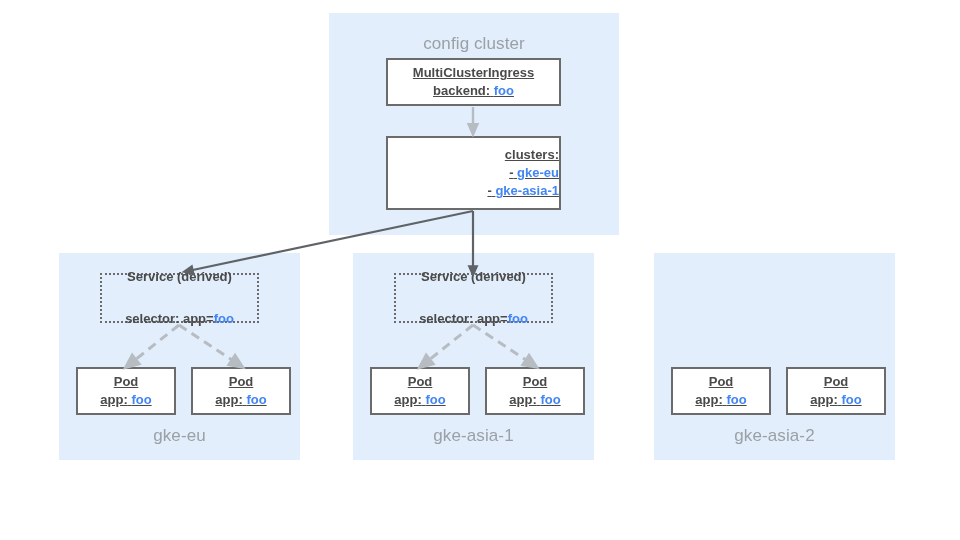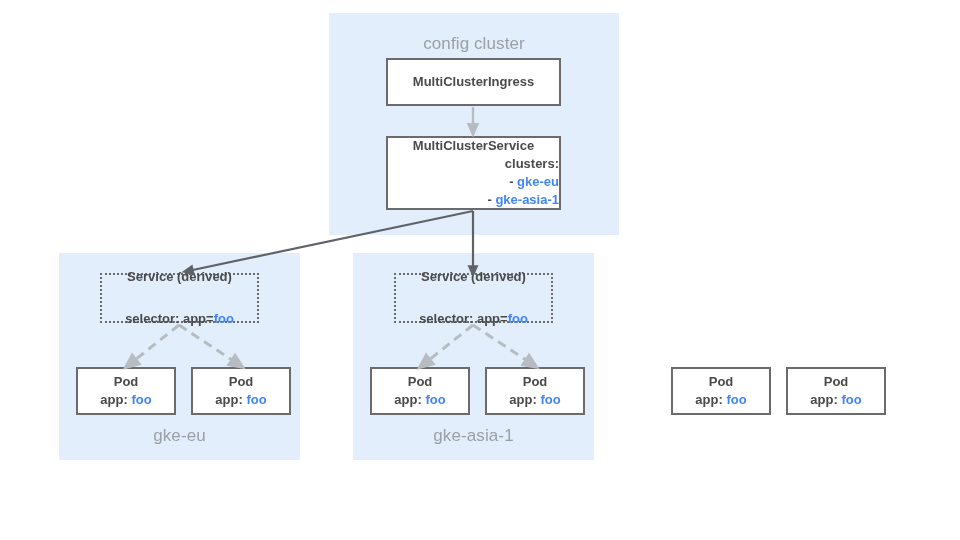--- a/index.html
+++ b/index.html
@@ -34,21 +34,21 @@
     box-sizing:border-box;
     background:#ffffff;
     display:flex;
     flex-direction:column;
     justify-content:center;
     color:#4a4a4a;
     font-size:13px;
     font-weight:bold;
     line-height:1.38;
   }
-  .node.solid{ border:2px solid #6b6b6b; }
+  .node.solid{ border:2px solid #6b6b6b;text-decoration:underline; }
   .node.dotted{
     border:2px dotted #6b6b6b;
     background:transparent;
     gap:24px;
   }
   .node .ln{ text-align:center; white-space:nowrap; }
   .node .ln.left{ text-align:right; padding-left:9px; }
   .blue{ color:#4285f4; }
 
   
@@ -58,24 +58,27 @@
 <body>
 
 <div id="stage">
 
   <div class="panel" style="left:329px;top:13px;width:290px;height:222px;">
     <div class="panel-title" style="top:21px;">config cluster</div>
   </div>
 
   <div class="node solid" style="left:386px;top:58px;width:175px;height:48px;">
     <div class="ln">MultiClusterIngress</div>
+    <div class="ln">
+      <span>backend:</span>
+      <span class="blue">foo</span>
+    </div>
   </div>
 
   <div class="node solid" style="left:386px;top:136px;width:175px;height:74px;">
-    <div class="ln">MultiClusterService</div>
     <div class="ln left">clusters:</div>
     <div class="ln left" style="padding-left:22px;">
       <span>-</span>
       <span class="blue">gke-eu</span>
     </div>
     <div class="ln left" style="">
       <span>-</span>
       <span class="blue">gke-asia-1</span>
     </div>
   </div>
@@ -127,20 +130,23 @@
   </div>
 
   <div class="node solid" style="left:485px;top:367px;width:100px;height:48px;">
     <div class="ln">Pod</div>
     <div class="ln">
       <span>app:</span>
       <span class="blue">foo</span>
     </div>
   </div>
 
+  <div class="panel" style="left:654px;top:253px;width:241px;height:207px;">
+    <div class="panel-title" style="bottom:14px;">gke-asia-2</div>
+  </div>
 
   <div class="node solid" style="left:671px;top:367px;width:100px;height:48px;">
     <div class="ln">Pod</div>
     <div class="ln">
       <span>app:</span>
       <span class="blue">foo</span>
     </div>
   </div>
 
   <div class="node solid" style="left:786px;top:367px;width:100px;height:48px;">

